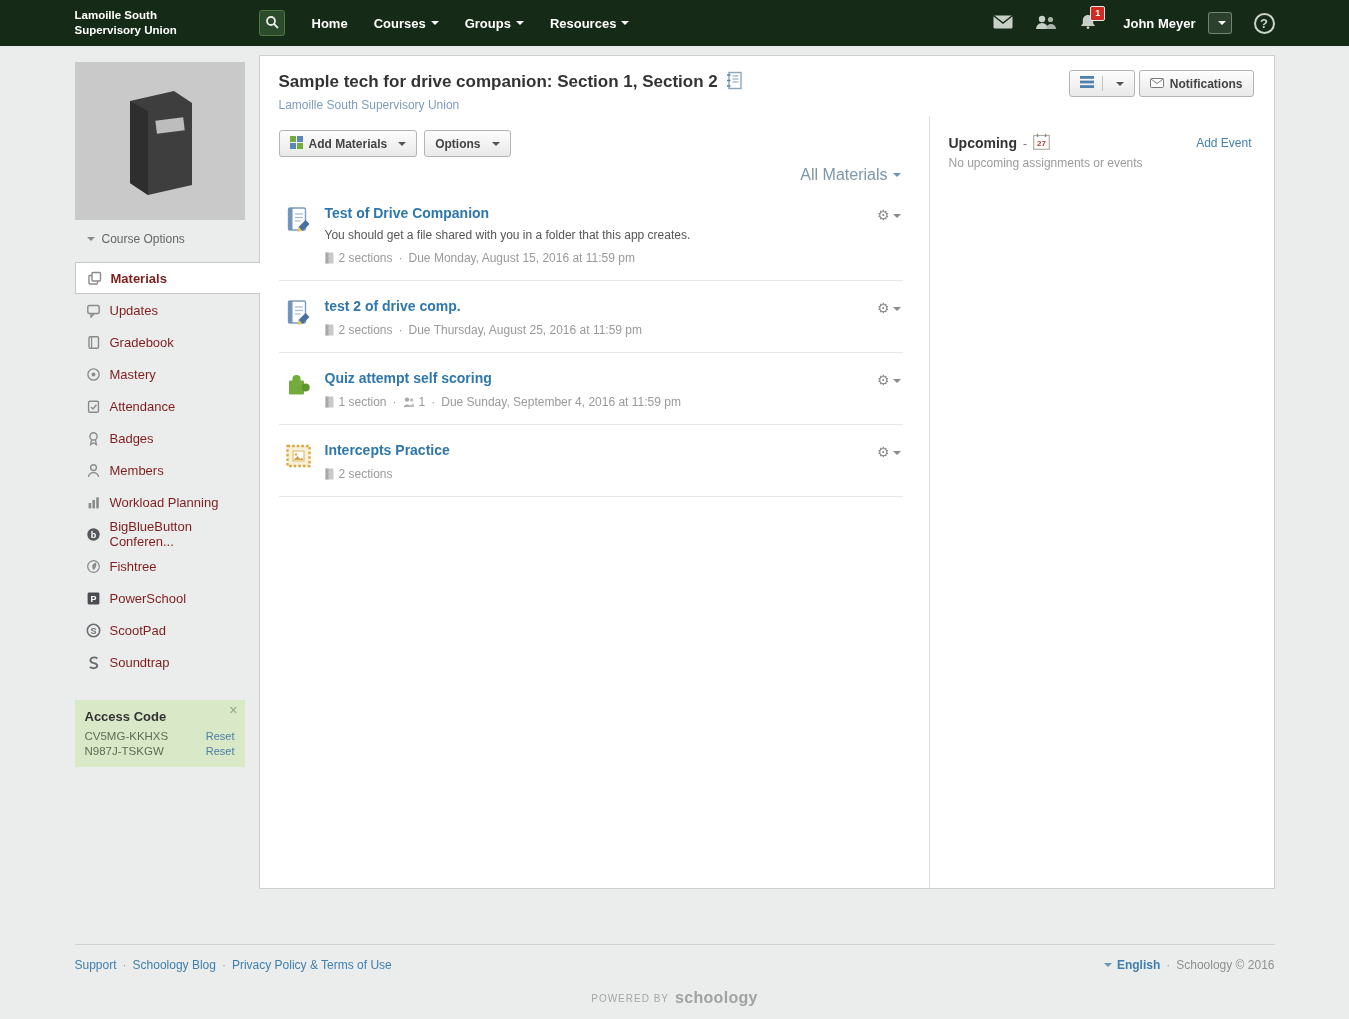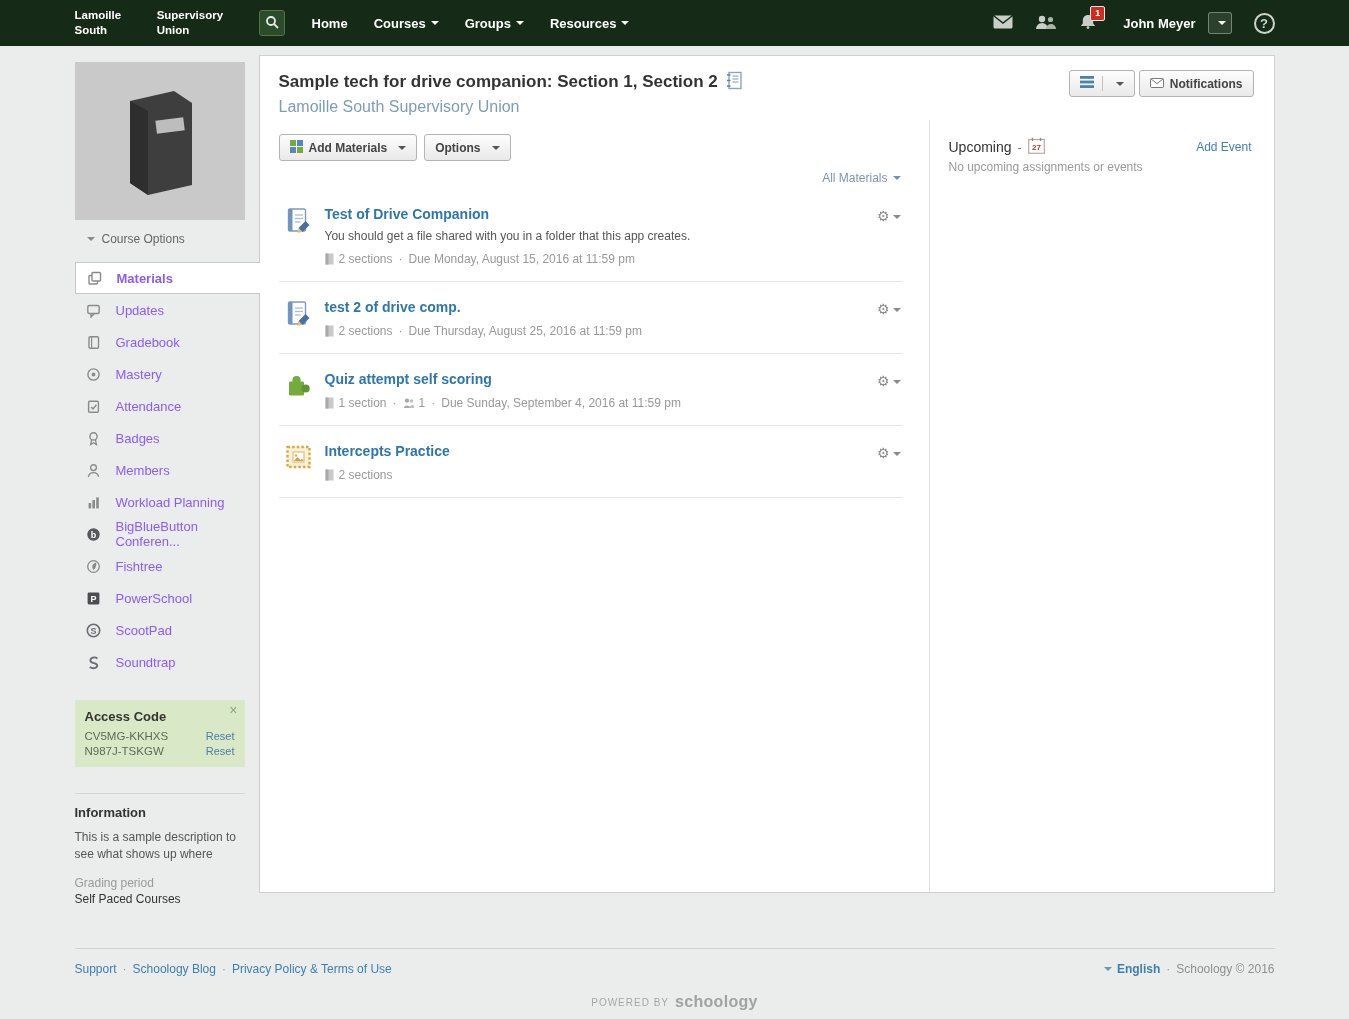--- a/index.html
+++ b/index.html
@@ -3,21 +3,21 @@
 <meta charset="utf-8">
 <style>
   *{box-sizing:border-box;margin:0;padding:0}
   html,body{background:#ebecec;font-family:"Liberation Sans",sans-serif;color:#333;font-size:13px}
   a{text-decoration:none;cursor:pointer}
   ul{list-style:none}
 
   
   .navbar{background:#152b17;height:46px}
   .nav-inner{width:1200px;margin:0 auto;display:flex;align-items:center;height:100%}
-  .brand{flex:0 0 184px;color:#fff;font-weight:bold;font-size:11.5px;line-height:1.3;display:flex;flex-direction:row}
+  .brand{flex:0 0 184px;color:#fff;font-weight:bold;font-size:11.5px;line-height:1.3;display:flex;flex-direction:column}
   .search-btn{width:26px;height:26px;background:#2c4a2c;border:1px solid #51773f;border-radius:3px;display:flex;align-items:center;justify-content:center;cursor:pointer;margin-right:14px}
   .main-links{display:flex;align-items:center}
   .main-links a{color:#fff;font-weight:bold;font-size:13px;padding:0 13px;display:flex;align-items:center;height:46px}
   .nav-right{margin-left:auto;display:flex;align-items:center}
   .nav-icon{position:relative;margin-left:22px;display:flex;align-items:center;cursor:pointer}
   .badge{position:absolute;top:-8px;right:-8px;background:#d02b20;color:#fff;font-size:9px;font-weight:bold;line-height:1;padding:2px 4px;border-radius:2px;border:1px solid #e8e8e8}
   .user-name{color:#fff;font-weight:bold;font-size:13px;margin-left:26px}
   .user-caret{margin-left:12px;width:24px;height:22px;background:rgba(255,255,255,.10);border:1px solid rgba(255,255,255,.35);border-radius:3px;display:flex;align-items:center;justify-content:center;cursor:pointer}
   .help-btn{margin-left:22px;width:21px;height:21px;border:2px solid #cdd4cd;border-radius:50%;color:#cdd4cd;font-weight:bold;font-size:13px;display:flex;align-items:center;justify-content:center;cursor:pointer}
   .help-btn::before{content:"?"}
@@ -29,66 +29,66 @@
   .caret.blue{border-top-color:#6f93b4}
 
   
   .wrapper{width:1200px;margin:0 auto;display:flex;align-items:flex-start;padding-top:9px}
 
   
   .sidebar{flex:0 0 184px;padding-top:7px}
   .course-img{width:170px;height:158px;background:#c9c9c9;display:flex;align-items:center;justify-content:center}
   .course-options{margin:12px 0 0 12px;display:flex;align-items:center;gap:7px;font-size:12px;color:#666;cursor:pointer}
   .side-nav{margin-top:16px}
-  .side-nav li{display:flex;align-items:center;gap:15px;height:32px;padding:0 8px 0 11px;font-size:13px;color:#8b5cf6;cursor:pointer}
+  .side-nav li{display:flex;align-items:center;gap:9px;height:32px;padding:0 8px 0 11px;font-size:13px;color:#7f1d1d;cursor:pointer}
   .side-nav li.active{background:#fff;border:1px solid #c8c8c8;border-right:none;margin-right:-1px;position:relative;z-index:2;font-weight:bold}
   .sicon{width:15px;height:15px;display:inline-flex;flex:0 0 15px}
 
   .access-box{position:relative;width:170px;background:#d9e8c7;margin-top:22px;padding:9px 10px 10px}
   .access-close{position:absolute;top:3px;right:7px;color:#8aa879;font-size:14px;line-height:1;cursor:pointer}
   .access-title{font-size:13px;font-weight:bold;color:#333;margin-bottom:6px}
   .access-row{display:flex;justify-content:space-between;align-items:center;font-size:11.5px;color:#5f6b55;margin-top:3px}
   .access-row .reset{color:#4e7ca8;font-size:11px}
 
   .info-sec{width:170px;margin-top:26px;border-top:1px solid #d4d4d4;padding-top:11px}
   .info-sec h4{font-size:13px;color:#333}
   .info-sec p{font-size:12px;color:#555;line-height:1.4;margin-top:9px}
   .gp-label{font-size:12px;color:#999;margin-top:13px}
   .gp-value{font-size:12px;color:#333;margin-top:2px}
 
   
   .panel{flex:1;background:#fff;border:1px solid #cfcfcf;position:relative;margin-bottom:55px}
   .panel-header{padding:15px 20px 4px 19px;position:relative}
   .title-row{display:flex;align-items:center;gap:8px}
   .panel-header h1{font-size:17px;font-weight:bold;color:#333}
-  .school-link{display:inline-block;margin-top:5px;font-size:16px;color:#7d9cbd}
+  .school-link{display:inline-block;margin-top:5px;font-size:12px;color:#7d9cbd}
   .header-actions{position:absolute;top:14px;right:20px;display:flex;gap:4px}
 
   .btn{display:inline-flex;align-items:center;gap:6px;height:27px;padding:0 10px;font-size:12px;font-weight:bold;color:#444;background:linear-gradient(#fdfdfd,#e9e9e9);border:1px solid #b4b4b4;border-radius:3px;cursor:pointer;font-family:"Liberation Sans",sans-serif}
   .split-sep{width:1px;height:15px;background:#c2c2c2;margin:0 2px}
 
   .panel-body{display:flex;align-items:stretch;min-height:772px}
   .center-col{flex:1;padding:14px 26px 30px 19px;border-right:1px solid #e0e0e0}
   .toolbar{display:flex;gap:7px}
   .filter-row{text-align:right;margin:9px 2px 4px 0}
-  .filter{font-size:12px;color:#7d96ad;display:inline-flex;align-items:center}
+  .filter{font-size:16px;color:#7d96ad;display:inline-flex;align-items:center}
 
   .mat-row{display:flex;align-items:flex-start;padding:17px 2px 15px 6px;border-bottom:1px solid #e8e8e8}
   .mat-icon{flex:0 0 27px;margin-right:13px;margin-top:1px}
   .mat-body{flex:1}
   .mat-title{font-size:14px;font-weight:bold;color:#2e77ae}
   .mat-desc{font-size:12px;color:#555;margin-top:7px}
   .mat-meta{display:flex;align-items:center;font-size:12px;color:#999;margin-top:9px}
   .meta-ic{display:inline-flex;margin-right:5px}
   .gear{margin-left:auto;display:flex;align-items:center;color:#909090;padding-top:3px}
   .gear-glyph::before{content:"⚙";font-size:14px;color:#8a8a8a;line-height:1}
 
   .right-col{flex:0 0 344px;padding:17px 22px 16px 19px}
   .upcoming-head{display:flex;align-items:center}
-  .upcoming-head h3{font-size:14px;font-weight:normal;color:#333}
+  .upcoming-head h3{font-size:14px;font-weight:bold;color:#333}
   .upc-dash::before{content:"-";color:#777;margin:0 6px;font-size:12px}
   .add-event{margin-left:auto;font-size:12px;color:#4181b0}
   .upcoming-empty{font-size:12px;color:#9a9a9a;margin-top:3px}
 
   
   .footer{padding-bottom:20px}
   .footer-inner{width:1200px;margin:0 auto;border-top:1px solid #d2d2d2;padding-top:13px}
   .footer-top{display:flex;align-items:center}
   .f-links{display:flex;align-items:center;font-size:12px}
   .f-links a{color:#3f7fae}
@@ -312,26 +312,20 @@
       <div class="access-row">
         <span class="code">CV5MG-KKHXS</span>
         <a class="reset">Reset</a>
       </div>
       <div class="access-row">
         <span class="code">N987J-TSKGW</span>
         <a class="reset">Reset</a>
       </div>
     </div>
 
-    <div class="info-sec">
-      <h4>Information</h4>
-      <p>This is a sample description to see what shows up where</p>
-      <div class="gp-label">Grading period</div>
-      <div class="gp-value">Self Paced Courses</div>
-    </div>
   </aside>
 
   <section class="panel">
     <div class="panel-header">
       <div class="title-row">
         <h1>Sample tech for drive companion: Section 1, Section 2</h1>
         <span class="title-icon">
           <svg width="17" height="19" viewBox="0 0 17 19">
               <rect x="3" y="1.5" width="12" height="16" fill="#fff" stroke="#8aa5c0" stroke-width="1.4"></rect>
               <line x1="6.5" y1="5" x2="12.5" y2="5" stroke="#8aa5c0" stroke-width="1.1"></line>

